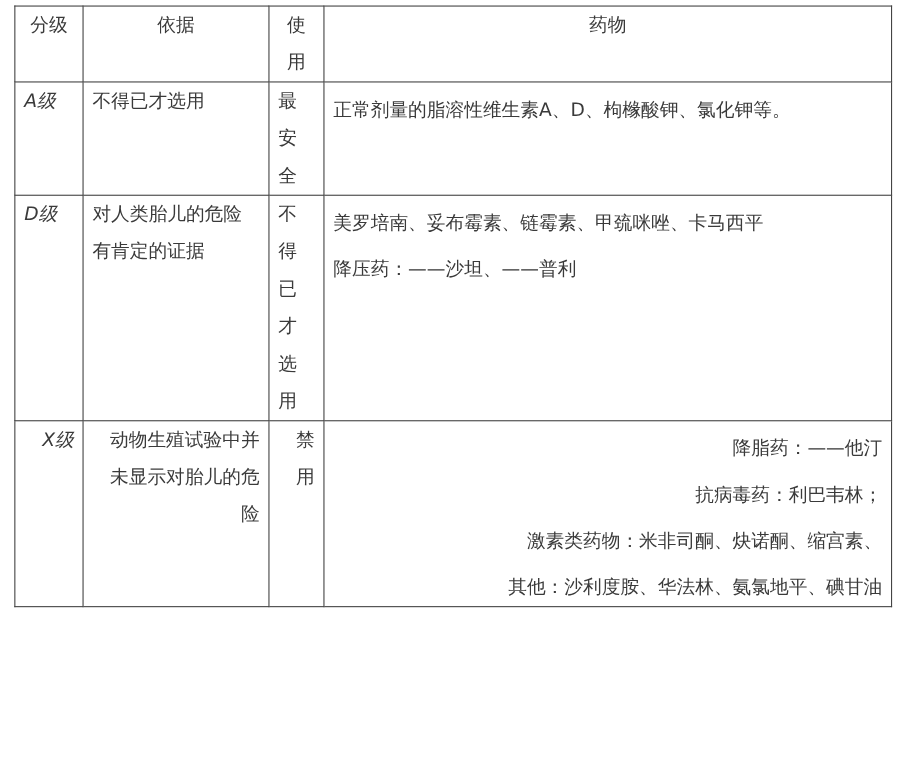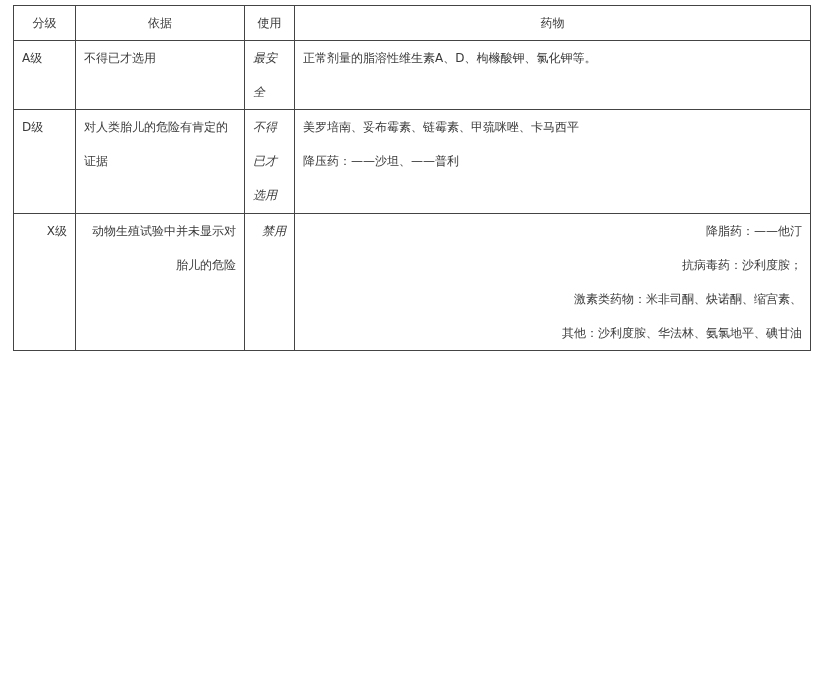--- a/index.html
+++ b/index.html
@@ -1,36 +1,36 @@
 <!DOCTYPE html>
 <html><head>
 <meta charset="utf-8">
 <style>
   html, body { margin: 0; padding: 0; background: #ffffff; }
   body { width: 823px; height: 700px; position: relative; overflow: hidden;
          font-family: "DejaVu Sans", "Liberation Sans", sans-serif; color: #3a3a3a; }
   table.drug-table {
     position: absolute; left: 13px; top: 5px;
     width: 798px; border-collapse: collapse; table-layout: fixed;
-    font-size: 12px; line-height: 34px;
+    font-size: 17px; line-height: 34px;
   }
   table.drug-table th, table.drug-table td {
     border: 1.5px solid #444;
     vertical-align: top;
     padding: 0 8px;
     font-weight: normal;
   }
   table.drug-table th { text-align: center; height: 34px; }
   .col-grade { width: 62px; }
   .col-basis { width: 169px; }
   .col-usage { width: 50px; }
   .col-drugs { width: auto; }
-  td.grade { padding-left: 8px; }
-  td.usage { padding: 0 6px; font-style: italic; }
-  .line { display: block; }
+  td.grade { padding-left: 8px; font-style: italic; }
+  td.usage { padding: 0 6px; }
+  .line { display: block; margin-top: 8px; }
   tr.row-a td { height: 68px; }
   tr.row-b td { height: 172px; }
   tr.row-c td { height: 169px; }
   tr.row-d td { height: 103px; }
   tr.row-x td { height: 136px; text-align: right; }
 </style>
 </head>
 <body>
 
 <table class="drug-table">
@@ -65,19 +65,19 @@
         <span class="line">美罗培南、妥布霉素、链霉素、甲巯咪唑、卡马西平</span>
         <span class="line">降压药：——沙坦、——普利</span>
       </td>
     </tr>
     <tr class="row-x">
       <td class="grade">X级</td>
       <td>动物生殖试验中并未显示对胎儿的危险</td>
       <td class="usage">禁用</td>
       <td>
         <span class="line">降脂药：——他汀</span>
-        <span class="line">抗病毒药：沙利度胺；</span>
+        <span class="line">抗病毒药：利巴韦林；</span>
         <span class="line">激素类药物：米非司酮、炔诺酮、缩宫素、</span>
         <span class="line">其他：沙利度胺、华法林、氨氯地平、碘甘油</span>
       </td>
     </tr>
   </tbody>
 </table>
 
 </body></html>

